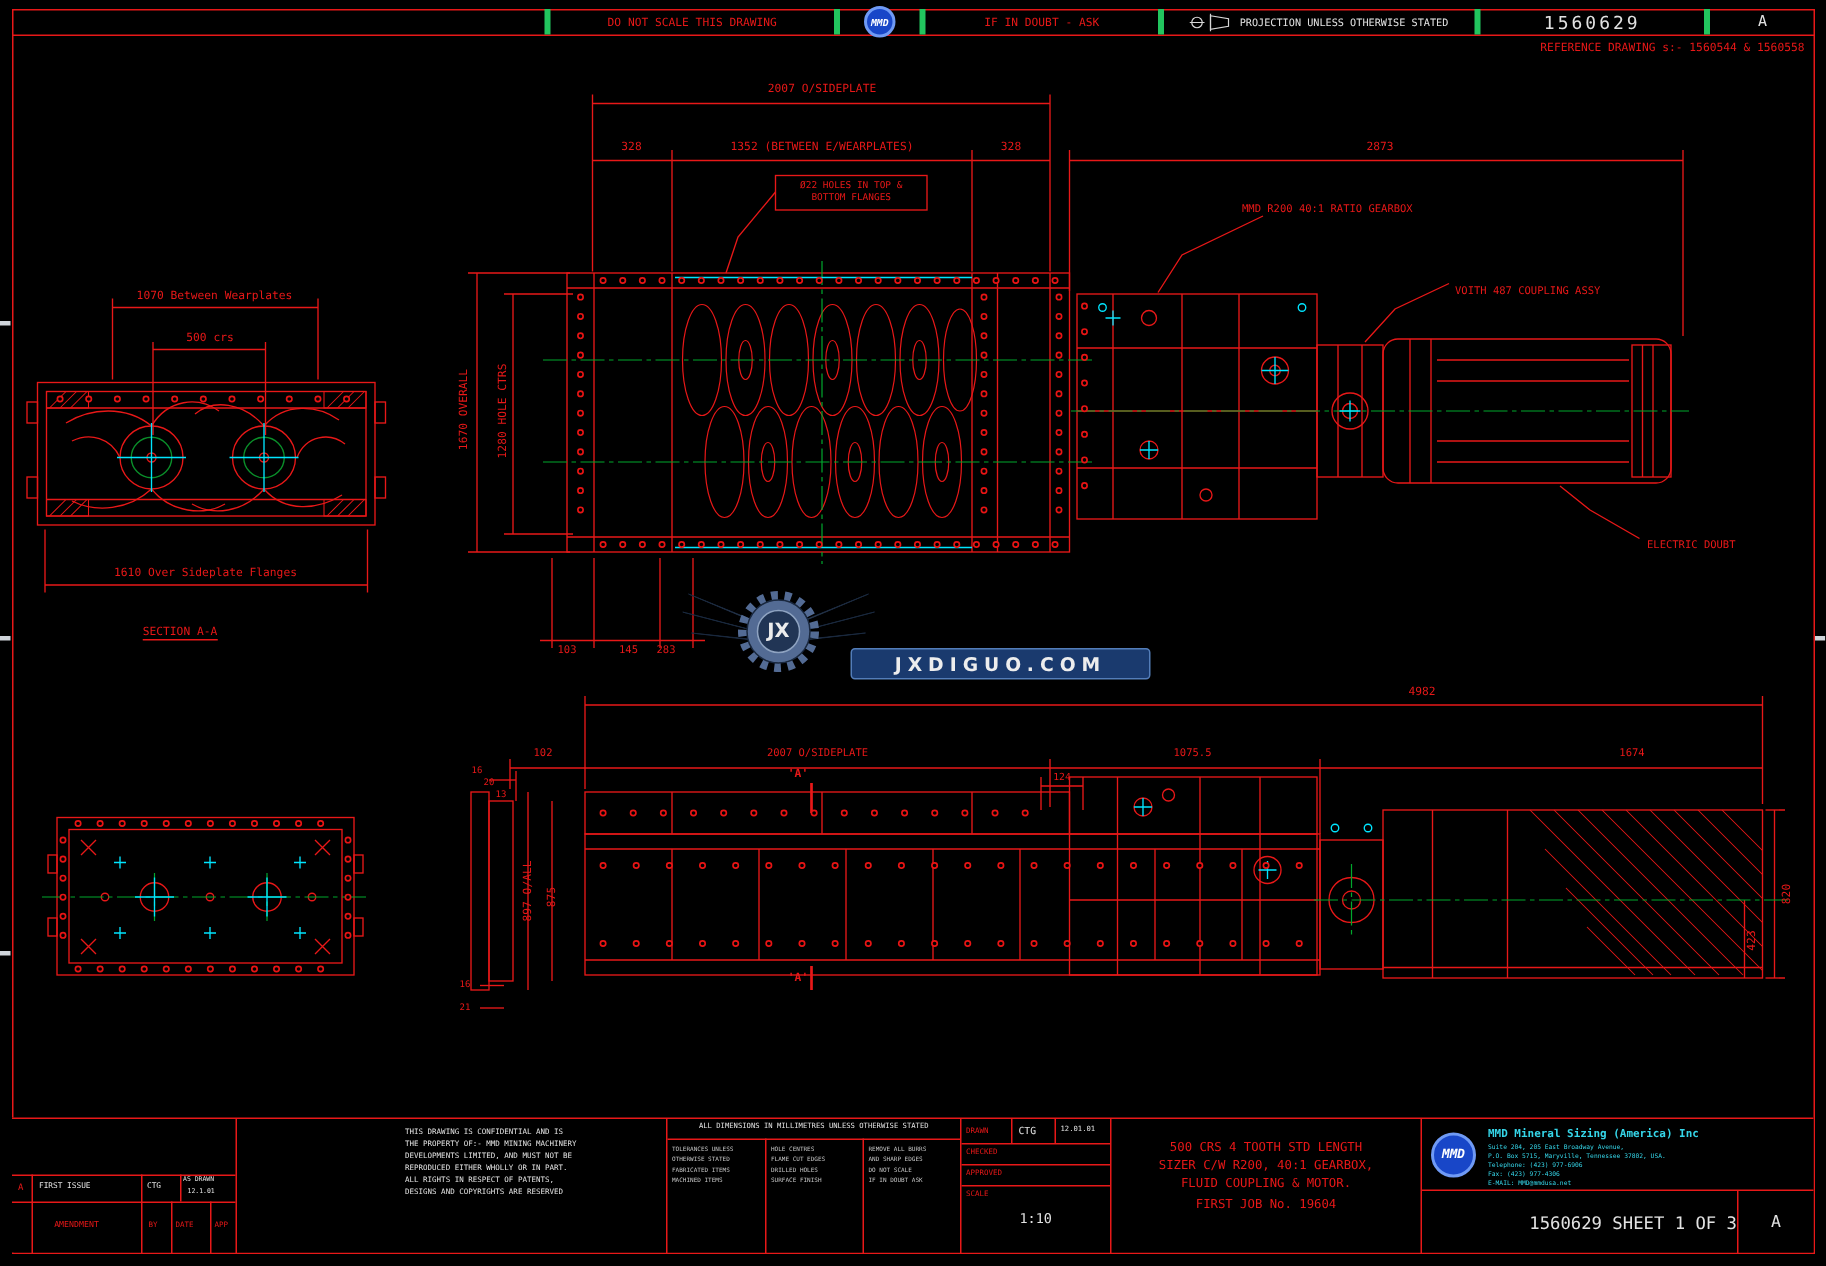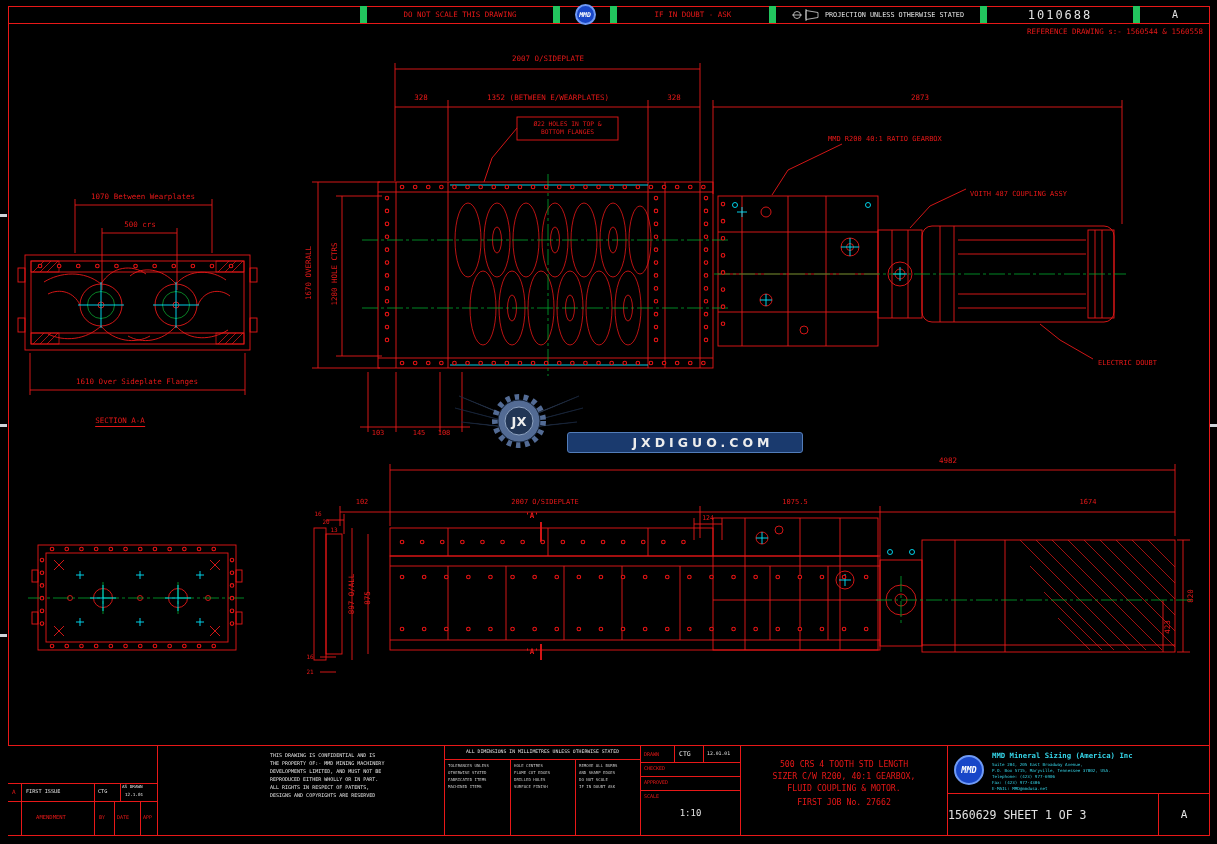--- a/index.html
+++ b/index.html
@@ -18,41 +18,41 @@
   .rot{transform:translate(-50%,-50%) rotate(-90deg);}
   .f6{font-size:6px}.f65{font-size:6.5px}.f7{font-size:7px}
   .ul{border-bottom:1px solid #e81818;padding-bottom:1px}
   .bold{font-weight:bold}
   .notebox{position:absolute;left:518px;top:120px;width:99px;z-index:3;text-align:center;
            font-size:6.3px;line-height:8px;color:#e81818;}
 
   
   .topbar{position:absolute;left:8px;top:6px;width:1202px;height:18px;z-index:5;
           display:flex;border-bottom:1px solid #e81818;box-sizing:border-box;}
-  .tbc{height:100%;border-right:7px solid #22c55e;box-sizing:border-box;display:flex;
+  .tbc{height:100%;border-right:4px solid #22c55e;box-sizing:border-box;display:flex;
        align-items:center;justify-content:center;}
   .tbc:last-child{border-right:none}
   .red{color:#e81818}.white{color:#e2e2e2}
   .reflbl{position:absolute;right:14px;top:27px;z-index:5;color:#e81818;font-size:7.5px;}
 
   .logo{border-radius:50%;background:#1846c8;border:2px solid #6f9af5;color:#fff;
         display:flex;align-items:center;justify-content:center;font-weight:bold;
         font-style:italic;box-sizing:border-box;}
 
   .tick{position:absolute;width:7px;height:3px;background:#cfd4da;z-index:2;}
 
   
   .watermark{position:absolute;left:455px;top:388px;width:330px;height:68px;z-index:4;opacity:.93;}
   .wm-title{position:absolute;left:108px;top:0px;font-size:36px;font-weight:bold;
             font-family:"DejaVu Sans",sans-serif;color:#14243c;letter-spacing:2px;
             text-shadow:0 0 1px #bfe2ff,0 0 3px #5aa0e0,1px 1px 0 #cfe6ff;}
   .wm-band{position:absolute;left:112px;top:44px;width:198px;height:19px;background:#1c3f77;
            border:1px solid #5a87c8;border-radius:3px;color:#fff;font-weight:bold;
            font-size:12.5px;letter-spacing:4px;text-align:center;line-height:19px;
-           font-family:"DejaVu Sans",sans-serif;padding-left:36px;}
+           font-family:"DejaVu Sans",sans-serif;}
   .wm-gear-text{position:absolute;left:47px;top:24px;color:#fff;font-weight:bold;
             font-size:13px;font-family:"DejaVu Sans",sans-serif;transform:translate(-50%,-50%);}
 
   
   .tblock{position:absolute;left:8px;top:745px;width:1201px;height:90px;z-index:5;
           border-top:1px solid #e81818;background:#000;box-sizing:border-box;}
   .cell{position:absolute;top:0;height:90px;border-right:1px solid #e81818;box-sizing:border-box;}
   .hl{position:absolute;left:0;right:0;height:1px;background:#e81818;}
   .vl{position:absolute;top:0;width:1px;background:#e81818;}
   .t{position:absolute;white-space:nowrap;line-height:1;font-family:"DejaVu Sans Mono",monospace;}
@@ -360,21 +360,21 @@
     <svg width="28" height="12" viewBox="0 0 28 12">
       <g stroke="#d8d8d8" fill="none" stroke-width="0.8">
         <circle cx="5" cy="6" r="3.5"></circle>
             <line x1="0" y1="6" x2="10" y2="6"></line>
         <polygon points="14,1.5 26,3.5 26,8.5 14,10.5"></polygon>
             <line x1="14" y1="0" x2="14" y2="12"></line>
       </g>
     </svg>
     <span class="white" style="font-size:6.8px">PROJECTION UNLESS OTHERWISE STATED</span>
   </div>
-  <div class="tbc white" style="width:153px;font-size:12px;letter-spacing:2px">1010688</div>
+  <div class="tbc white" style="width:153px;font-size:12px;letter-spacing:2px">1560629</div>
   <div class="tbc white" style="flex:1;font-size:10px">A</div>
 </div>
 <div class="reflbl">REFERENCE DRAWING s:- 1560544 &amp; 1560558</div>
 
 <div class="lbl" style="left:143px;top:193px">1070 Between Wearplates</div>
 <div class="lbl" style="left:140px;top:221px">500 crs</div>
 <div class="lbl" style="left:137px;top:378px">1610 Over Sideplate Flanges</div>
 <div class="lbl ul" style="left:120px;top:417px">SECTION A-A</div>
 
 <div class="lbl" style="left:548px;top:55px">2007 O/SIDEPLATE</div>
@@ -386,21 +386,21 @@
   <div>Ø22 HOLES IN TOP &amp;</div>
   <div>BOTTOM FLANGES</div>
 </div>
 <div class="lbl la f7" style="left:828px;top:136px">MMD R200 40:1 RATIO GEARBOX</div>
 <div class="lbl la f7" style="left:970px;top:191px">VOITH 487 COUPLING ASSY</div>
 <div class="lbl la f7" style="left:1098px;top:360px">ELECTRIC DOUBT</div>
 <div class="lbl rot" style="left:309px;top:273px">1670 OVERALL</div>
 <div class="lbl rot" style="left:335px;top:274px">1280 HOLE CTRS</div>
 <div class="lbl f7" style="left:378px;top:430px">103</div>
 <div class="lbl f7" style="left:419px;top:430px">145</div>
-<div class="lbl f7" style="left:444px;top:430px">108</div>
+<div class="lbl f7" style="left:444px;top:430px">283</div>
 
 <div class="lbl" style="left:948px;top:457px">4982</div>
 <div class="lbl f7" style="left:362px;top:499px">102</div>
 <div class="lbl f7" style="left:545px;top:499px">2007 O/SIDEPLATE</div>
 <div class="lbl f7" style="left:795px;top:499px">1075.5</div>
 <div class="lbl f7" style="left:1088px;top:499px">1674</div>
 <div class="lbl f65" style="left:708px;top:515px">124</div>
 <div class="lbl f6" style="left:318px;top:511px">16</div>
 <div class="lbl f6" style="left:326px;top:519px">20</div>
 <div class="lbl f6" style="left:334px;top:527px">13</div>
@@ -493,30 +493,30 @@
     <span class="t cr" style="left:3px;top:20px;font-size:5px">CHECKED</span>
     <span class="t cr" style="left:3px;top:34px;font-size:5px">APPROVED</span>
     <span class="t cr" style="left:3px;top:48px;font-size:5px">SCALE</span>
     <span class="t cw" style="left:50%;top:63px;font-size:9px;transform:translateX(-50%)">1:10</span>
   </div>
 
   <div class="cell" style="left:733px;width:207px">
     <span class="t cr" style="left:50%;top:14px;font-size:8.2px;transform:translateX(-50%)">500 CRS 4 TOOTH STD LENGTH</span>
     <span class="t cr" style="left:50%;top:26px;font-size:8.2px;transform:translateX(-50%)">SIZER C/W R200, 40:1 GEARBOX,</span>
     <span class="t cr" style="left:50%;top:38px;font-size:8.2px;transform:translateX(-50%)">FLUID COUPLING &amp; MOTOR.</span>
-    <span class="t cr" style="left:50%;top:52px;font-size:8.2px;transform:translateX(-50%)">FIRST JOB No. 27662</span>
+    <span class="t cr" style="left:50%;top:52px;font-size:8.2px;transform:translateX(-50%)">FIRST JOB No. 19604</span>
   </div>
 
   <div class="cell" style="left:940px;width:261px;height:48px;border-right:none;border-bottom:1px solid #e81818">
     <span class="logo" style="position:absolute;left:6px;top:9px;width:30px;height:30px;font-size:8.5px">MMD</span>
     <span class="t ccy" style="left:44px;top:6px;font-size:7.3px;font-weight:bold">MMD Mineral Sizing (America) Inc</span>
     <span class="t ccy" style="left:44px;top:17px;font-size:4.2px">Suite 204, 205 East Broadway Avenue,</span>
     <span class="t ccy" style="left:44px;top:23px;font-size:4.2px">P.O. Box 5715, Maryville, Tennessee 37802, USA.</span>
     <span class="t ccy" style="left:44px;top:29px;font-size:4.2px">Telephone: (423) 977-6906</span>
     <span class="t ccy" style="left:44px;top:35px;font-size:4.2px">Fax: (423) 977-4306</span>
     <span class="t ccy" style="left:44px;top:41px;font-size:4.2px">E-MAIL: MMD@mmdusa.net</span>
   </div>
 
-  <div class="cell cw" style="left:940px;top:48px;width:211px;height:42px;text-align:left;line-height:42px;font-size:11.5px">1560629 SHEET 1 OF 3</div>
+  <div class="cell cw" style="left:940px;top:48px;width:211px;height:42px;text-align:right;line-height:42px;font-size:11.5px">1560629 SHEET 1 OF 3</div>
   <div class="cell cw" style="left:1151px;top:48px;width:50px;height:42px;border-right:none;text-align:center;line-height:42px;font-size:11px">A</div>
 </div>
 
 </div>
 
 </body></html>

